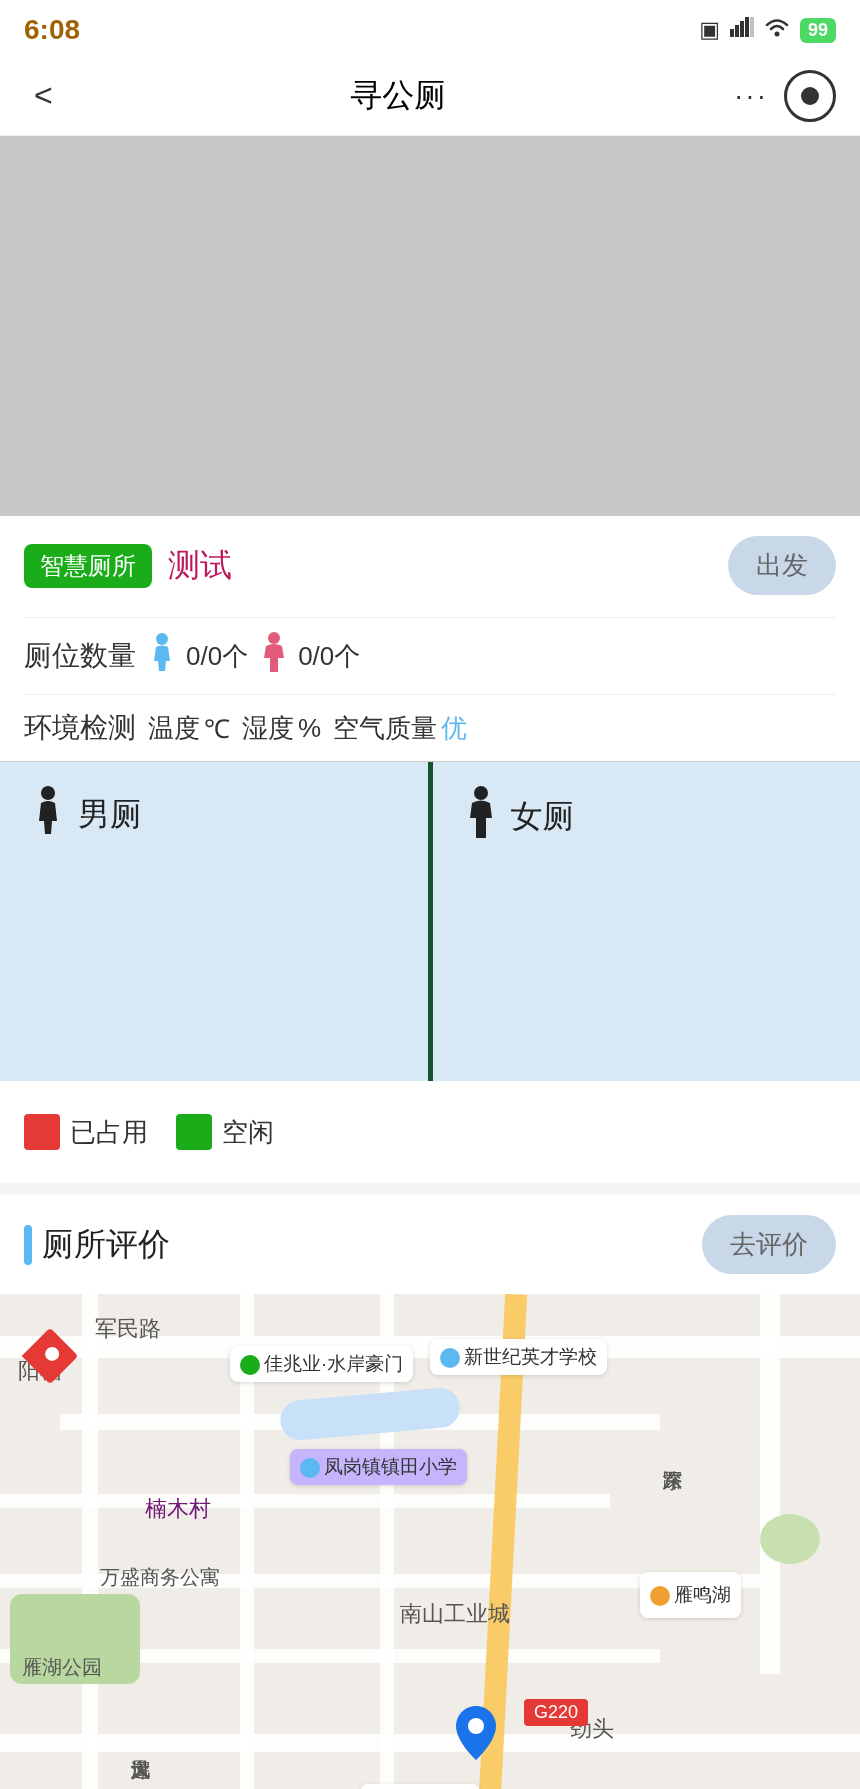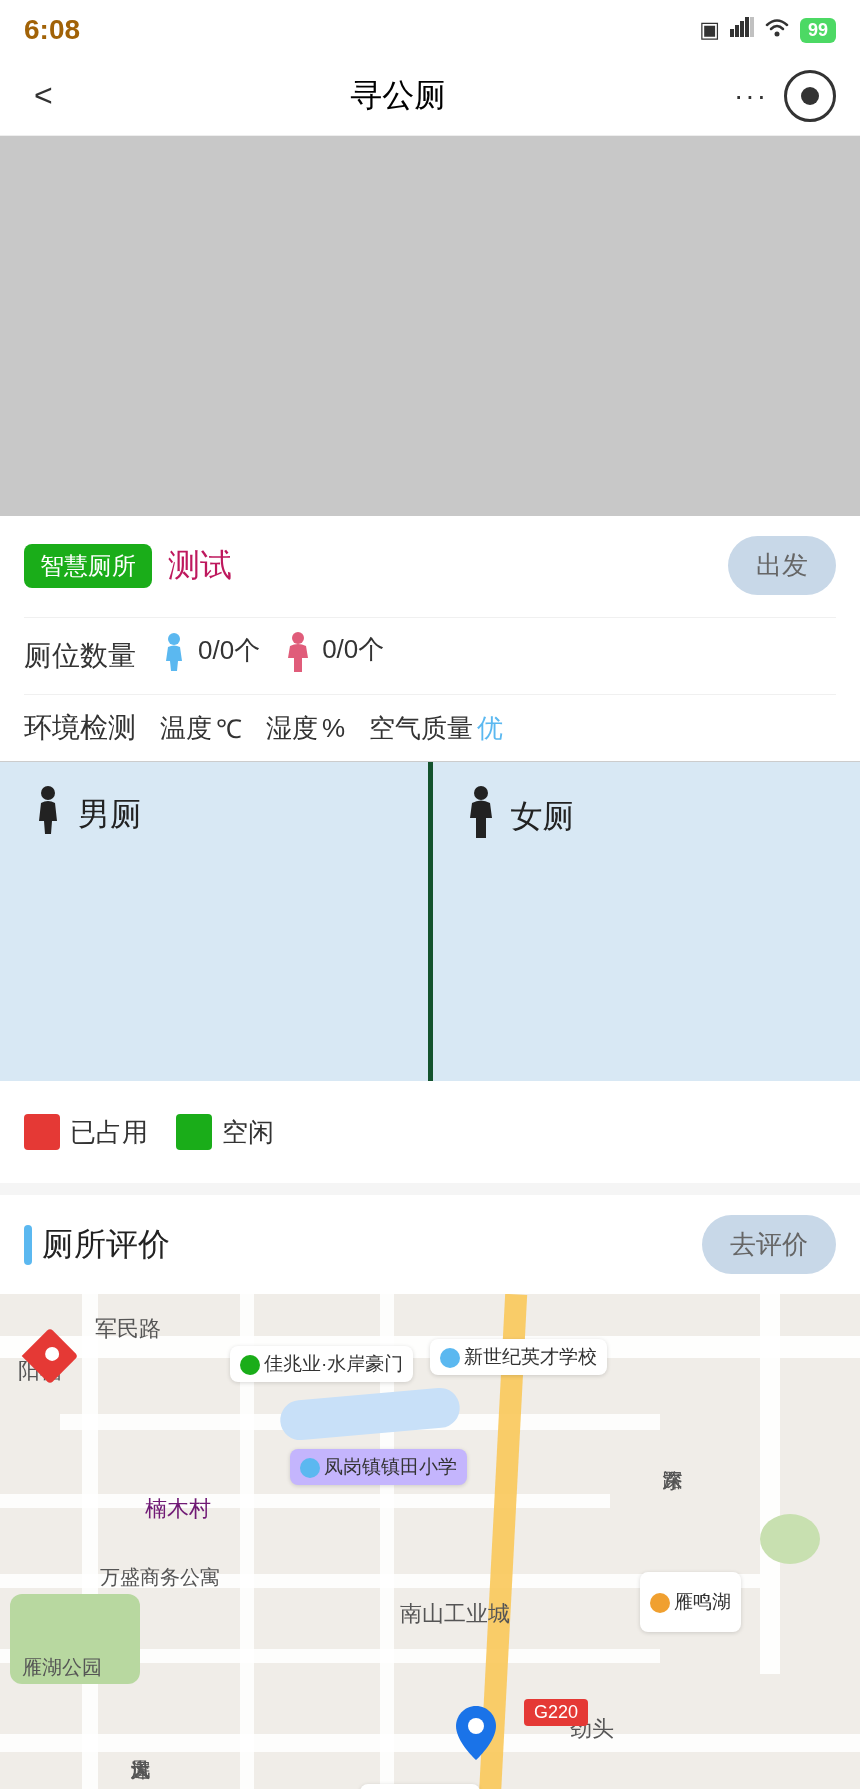--- a/index.html
+++ b/index.html
@@ -141,29 +141,30 @@
       white-space: nowrap;
     }
 
     .info-row {
       display: flex;
       align-items: center;
       padding: 14px 0;
       border-top: 1px solid #f0f0f0;
       font-size: 26px;
       color: #333;
-      gap: 24px;
+      gap: 12px;
     }
     .info-label {
       color: #333;
       font-size: 28px;
       min-width: 100px;
     }
     .stall-group {
       display: flex;
+      align-items: center;
       gap: 10px;
     }
     .stall-icon-male {
       color: #5bb8f0;
       font-size: 32px;
     }
     .stall-icon-female {
       color: #e05c7a;
       font-size: 32px;
     }
@@ -463,21 +464,21 @@
     </div>
 
     <div style="position:absolute;left:430px;top:45px;background:#fff;border-radius:8px;padding:5px 10px;font-size:19px;color:#333;box-shadow:0 1px 4px rgba(0,0,0,0.15);">
       <span style="display:inline-block;width:20px;height:20px;background:#5bb8f0;border-radius:50%;margin-right:4px;vertical-align:middle;"></span>新世纪英才学校
     </div>
 
     <div style="position:absolute;left:290px;top:155px;background:#c4b5fd;border-radius:8px;padding:5px 10px;font-size:19px;color:#333;box-shadow:0 1px 4px rgba(0,0,0,0.15);">
       <span style="display:inline-block;width:20px;height:20px;background:#5bb8f0;border-radius:50%;margin-right:4px;vertical-align:middle;"></span>凤岗镇镇田小学
     </div>
 
-    <div style="position:absolute;left:640px;top:278px;background:#fff;border-radius:8px;padding:17px 10px;font-size:19px;color:#333;box-shadow:0 1px 4px rgba(0,0,0,0.15);">
+    <div style="position:absolute;left:640px;top:278px;background:#fff;border-radius:8px;padding:10px 10px;font-size:19px;color:#333;box-shadow:0 1px 4px rgba(0,0,0,0.15);">
       <span style="display:inline-block;width:20px;height:20px;background:#f0a030;border-radius:50%;margin-right:4px;vertical-align:middle;"></span>雁鸣湖
     </div>
 
     <div style="position:absolute;left:524px;top:405px;background:#e53935;color:#fff;font-size:18px;padding:3px 10px;border-radius:4px;">G220</div>
 
     <div style="position:absolute;left:360px;top:490px;background:#fff;border-radius:8px;padding:5px 10px;font-size:19px;color:#333;box-shadow:0 1px 4px rgba(0,0,0,0.15);">
       <span style="display:inline-block;width:20px;height:20px;background:#f0a030;border-radius:50%;margin-right:4px;vertical-align:middle;"></span>黄河百货
     </div>
 
     <div style="position:absolute;left:30px;top:42px;">

